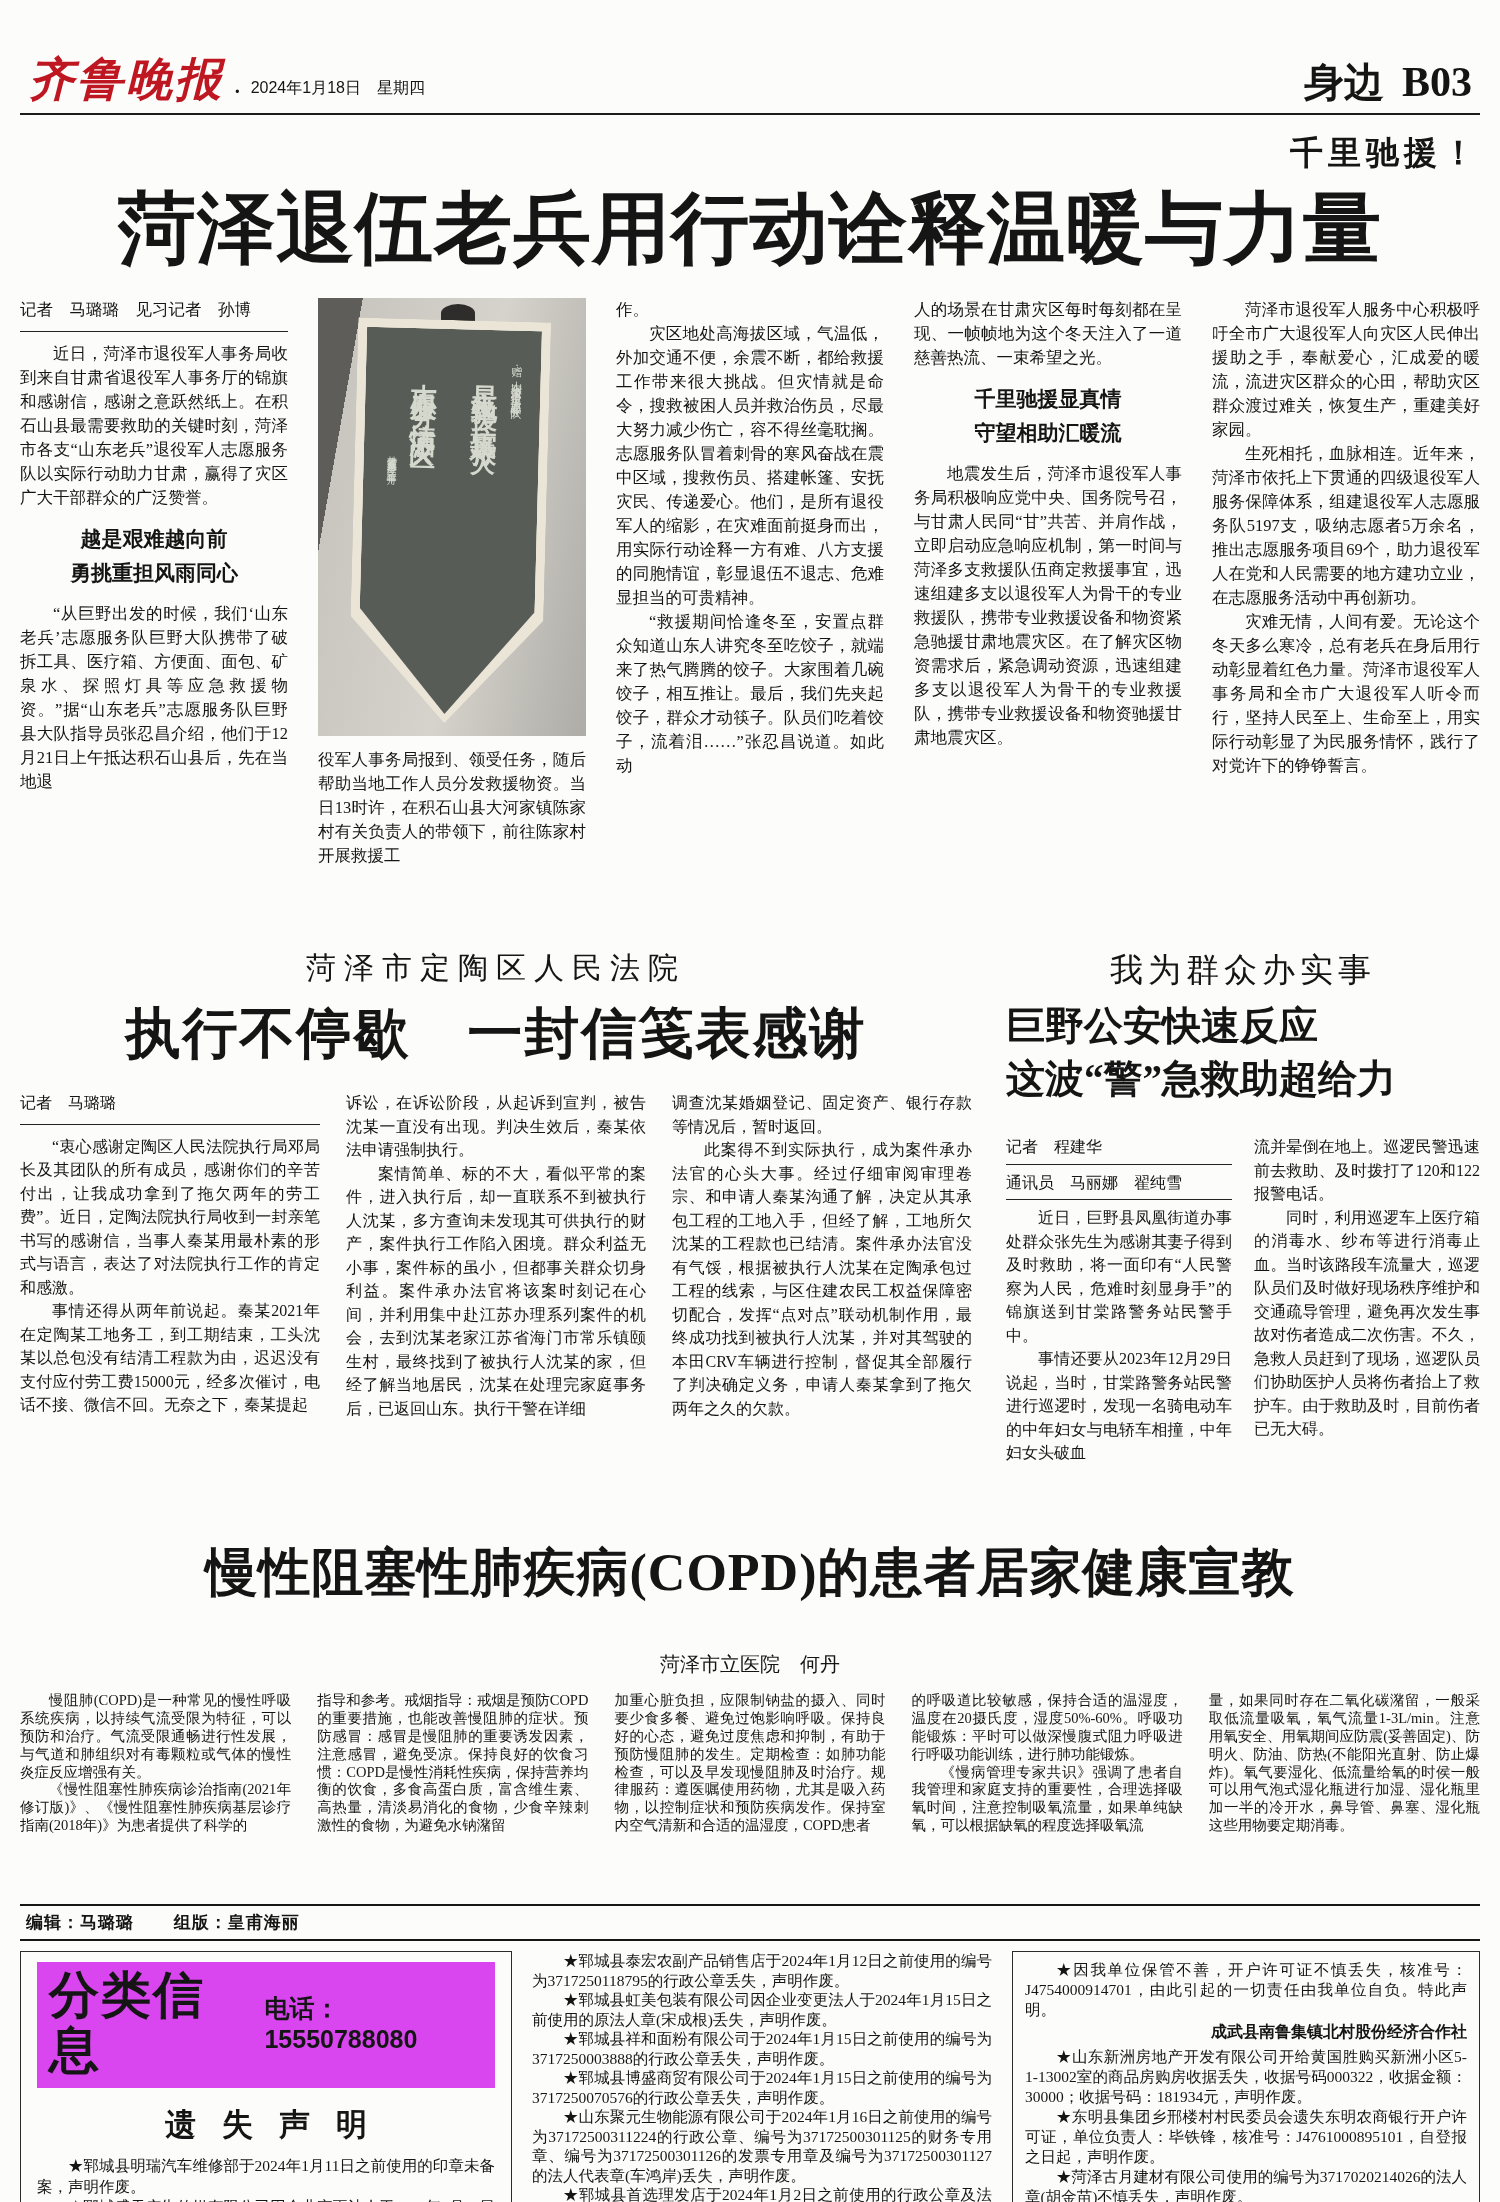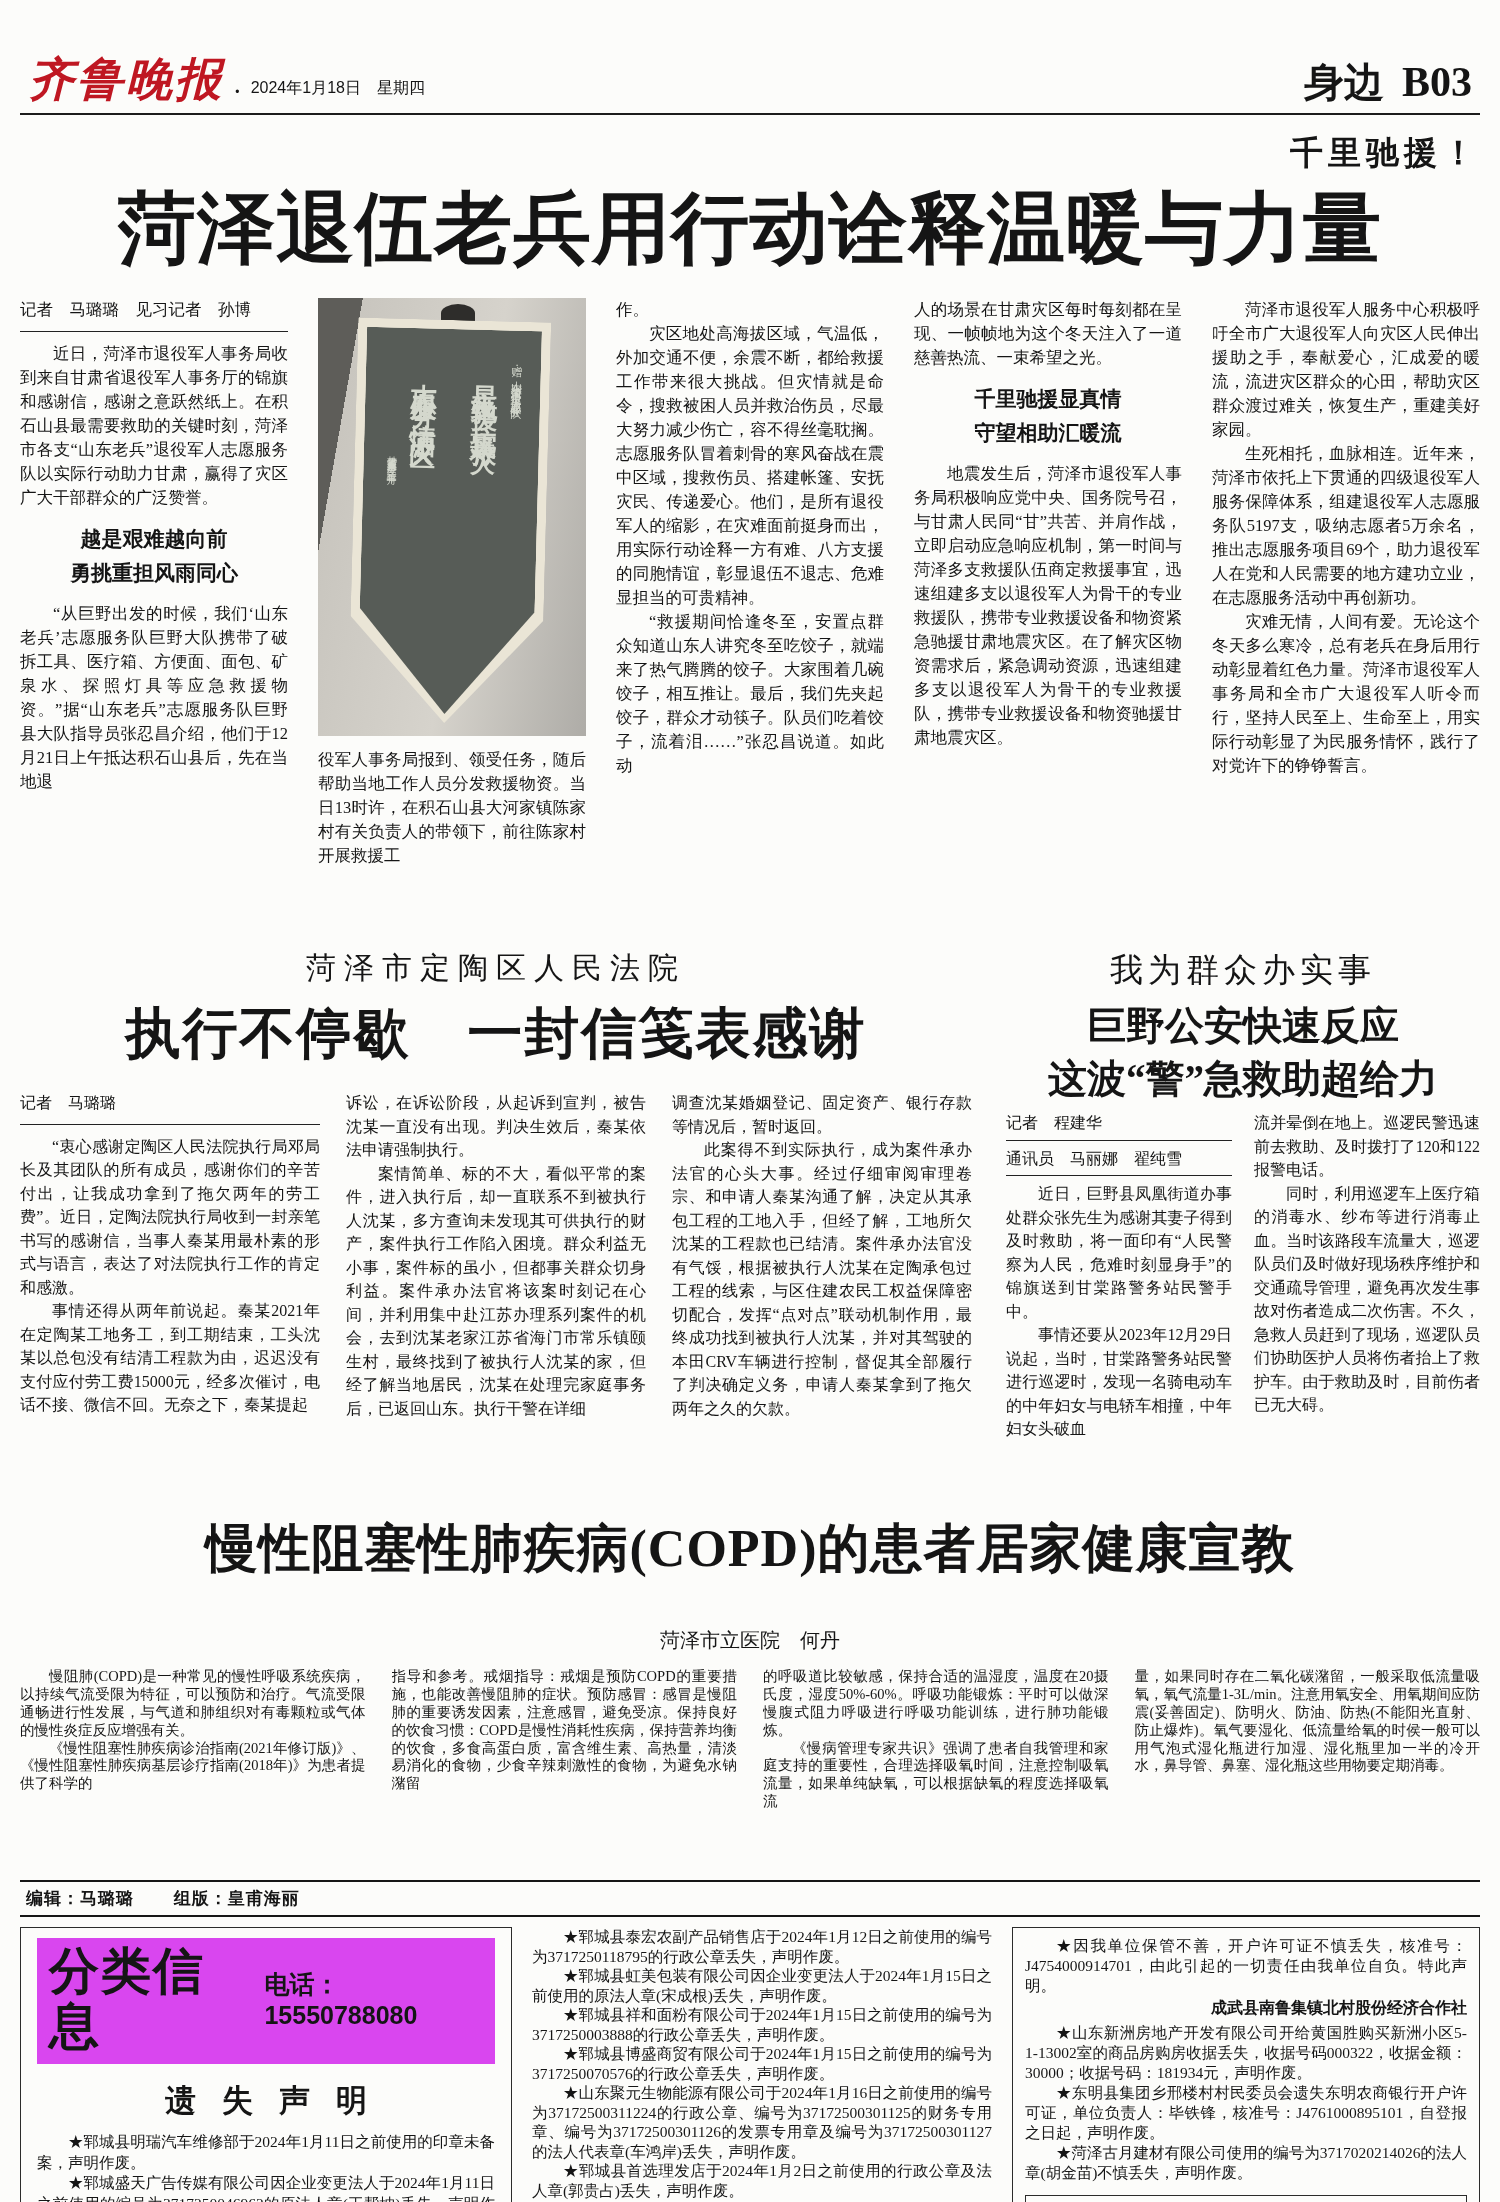--- a/index.html
+++ b/index.html
@@ -40,21 +40,21 @@
   .pv-from { left:16px; top:120px; font-size:10px; letter-spacing:1px; }
   
   .midrow { display:flex; gap:34px; margin-top:26px; }
   .court { width:952px; }
   .court-kicker { text-align:center; font-size:30px; letter-spacing:8px; }
   .court-headline { text-align:center; font-size:55px; font-weight:900; margin:8px 0 20px 0; letter-spacing:2px; }
   .court-cols { display:flex; gap:26px; height:354px; }
   .court-cols .col { flex:1; font-size:16px; line-height:23.5px; overflow:hidden; }
   .police { flex:1; }
   .police-kicker { text-align:center; font-size:33px; letter-spacing:5px; }
-  .police-headline { text-align:center; font-size:39px; line-height:53px; font-weight:900; margin:6px 0 6px 0; }
+  .police-headline { font-size:39px; line-height:53px; font-weight:900; margin:6px 0 30px 0; }
   .police-cols { display:flex; gap:22px; height:360px; }
   .police-cols .col { flex:1; font-size:16px; line-height:23.5px; overflow:hidden; }
   .byline2 div { border-bottom:1px solid #222; padding-bottom:5px; margin-bottom:6px; }
   
   .copd { margin-top:30px; }
   .copd-headline { text-align:center; font-size:52px; font-weight:900; letter-spacing:1px; }
   .copd-byline { text-align:center; font-size:20px; margin:10px 0 14px 0; }
   .copd-cols { display:flex; gap:26px; height:188px; }
   .copd-cols .col { flex:1; font-size:14.5px; line-height:17.8px; overflow:hidden; }
   
@@ -188,20 +188,23 @@
     <div class="copd-byline">菏泽市立医院　何丹</div>
     <div class="copd-cols">
       <div class="col jc">
         <p class="p">慢阻肺(COPD)是一种常见的慢性呼吸系统疾病，以持续气流受限为特征，可以预防和治疗。气流受限通畅进行性发展，与气道和肺组织对有毒颗粒或气体的慢性炎症反应增强有关。</p>
         <p class="p">《慢性阻塞性肺疾病诊治指南(2021年修订版)》、《慢性阻塞性肺疾病基层诊疗指南(2018年)》为患者提供了科学的</p>
       </div>
       <div class="col jc">
         <p class="cont">指导和参考。戒烟指导：戒烟是预防COPD的重要措施，也能改善慢阻肺的症状。预防感冒：感冒是慢阻肺的重要诱发因素，注意感冒，避免受凉。保持良好的饮食习惯：COPD是慢性消耗性疾病，保持营养均衡的饮食，多食高蛋白质，富含维生素、高热量，清淡易消化的食物，少食辛辣刺激性的食物，为避免水钠潴留</p>
       </div>
       <div class="col jc">
+        <p class="cont">加重心脏负担，应限制钠盐的摄入、同时要少食多餐、避免过饱影响呼吸。保持良好的心态，避免过度焦虑和抑制，有助于预防慢阻肺的发生。定期检查：如肺功能检查，可以及早发现慢阻肺及时治疗。规律服药：遵医嘱使用药物，尤其是吸入药物，以控制症状和预防疾病发作。保持室内空气清新和合适的温湿度，COPD患者</p>
+      </div>
+      <div class="col jc">
         <p class="cont">的呼吸道比较敏感，保持合适的温湿度，温度在20摄氏度，湿度50%-60%。呼吸功能锻炼：平时可以做深慢腹式阻力呼吸进行呼吸功能训练，进行肺功能锻炼。</p>
         <p class="p">《慢病管理专家共识》强调了患者自我管理和家庭支持的重要性，合理选择吸氧时间，注意控制吸氧流量，如果单纯缺氧，可以根据缺氧的程度选择吸氧流</p>
       </div>
       <div class="col jc">
         <p class="cont">量，如果同时存在二氧化碳潴留，一般采取低流量吸氧，氧气流量1-3L/min。注意用氧安全、用氧期间应防震(妥善固定)、防明火、防油、防热(不能阳光直射、防止爆炸)。氧气要湿化、低流量给氧的时侯一般可以用气泡式湿化瓶进行加湿、湿化瓶里加一半的冷开水，鼻导管、鼻塞、湿化瓶这些用物要定期消毒。</p>
       </div>
     </div>
   </section>
 
   <div class="editorbar">

